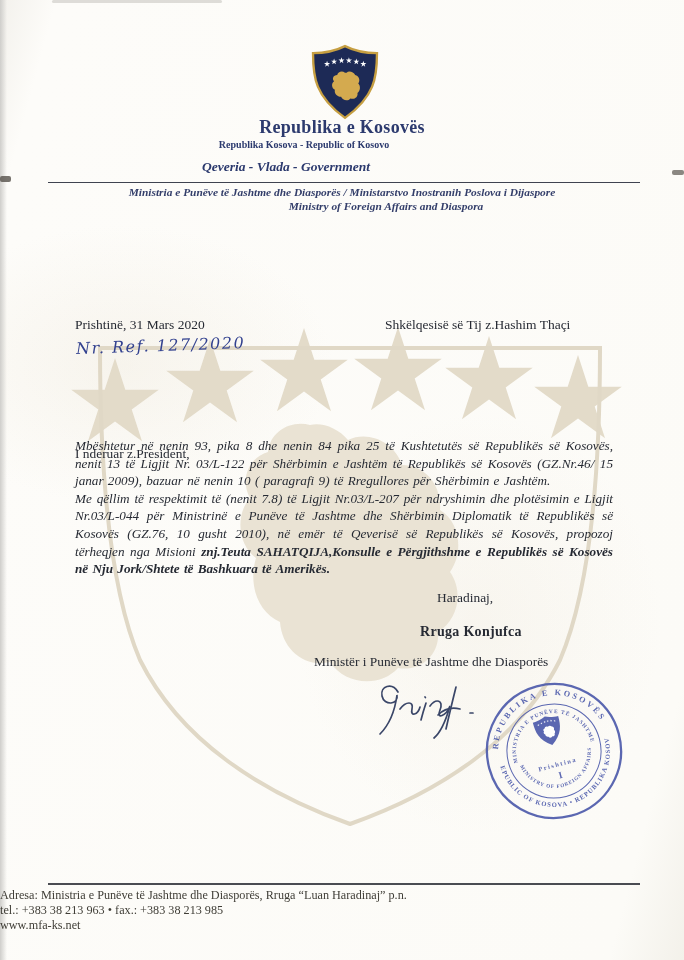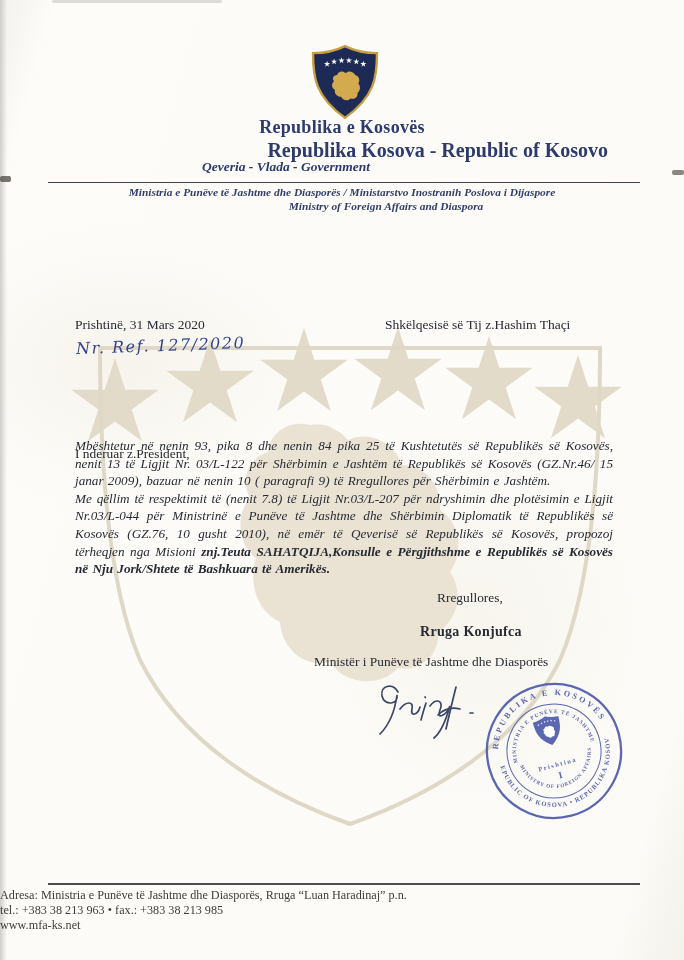--- a/index.html
+++ b/index.html
@@ -15,21 +15,21 @@
   .abs{position:absolute;}
   
   .edge-left{left:0;top:0;bottom:0;width:7px;background:linear-gradient(90deg,#cfcecb,rgba(207,206,203,0));}
   .mark-a{left:0;top:176px;width:11px;height:6px;background:#55504a;border-radius:2px;opacity:.8;}
   .mark-b{left:672px;top:170px;width:12px;height:5px;background:#5a564f;border-radius:2px;opacity:.7;}
   .smudge-top{left:52px;top:0;width:170px;height:3px;background:#b9b6b0;opacity:.45;border-radius:2px;}
 
   
   .emblem{left:306px;top:42px;width:78px;height:80px;}
   .h-title{left:0;top:117px;width:684px;text-align:center;font-size:18px;font-weight:bold;color:#2c3a6e;letter-spacing:.3px;}
-  .h-sub{left:0;top:139px;width:608px;text-align:right;font-size:20px;font-weight:bold;color:#2c3a6e;}
+  .h-sub{left:0;top:139px;width:608px;text-align:center;font-size:10px;font-weight:bold;color:#2c3a6e;}
   .h-gov{left:0;top:159px;width:572px;text-align:center;font-size:13.5px;font-weight:bold;font-style:italic;color:#2c3a6e;}
   .h-rule{left:48px;top:182px;width:592px;border-top:1.7px solid #3f4350;}
   .h-min1{left:0;top:186px;width:684px;text-align:center;font-size:11.4px;font-weight:bold;font-style:italic;color:#333e6a;}
   .h-min2{left:0;top:200px;width:684px;text-align:center;font-size:11.4px;font-weight:bold;font-style:italic;color:#333e6a;padding-left:44px;}
 
   
   .watermark{left:0;top:0;width:684px;height:960px;pointer-events:none;}
 
   
   .place-date{left:75px;top:317px;font-size:13.5px;}
@@ -111,21 +111,21 @@
   <div class="abs place-date">Prishtinë, 31 Mars 2020</div>
   <div class="abs recipient">Shkëlqesisë së Tij z.Hashim Thaçi</div>
   <div class="abs ref-hand">Nr. Ref. 127/2020</div>
 
   <div class="abs salutation">I nderuar z.President,</div>
   <div class="abs letter-body">
     <p>Mbështetur në nenin 93, pika 8 dhe nenin 84 pika 25 të Kushtetutës së Republikës së Kosovës, nenit 13 të Ligjit Nr. 03/L-122 për Shërbimin e Jashtëm të Republikës së Kosovës (GZ.Nr.46/ 15 janar 2009), bazuar në nenin 10 ( paragrafi 9) të Rregullores për Shërbimin e Jashtëm.</p>
     <p><span>Me qëllim të respektimit të (nenit 7.8) të Ligjit Nr.03/L-207 për ndryshimin dhe plotësimin e Ligjit Nr.03/L-044 për Ministrinë e Punëve të Jashtme dhe Shërbimin Diplomatik të Republikës së Kosovës (GZ.76, 10 gusht 2010),  në emër të Qeverisë së Republikës së Kosovës, propozoj tërheqjen nga Misioni </span><span class="bold">znj.Teuta SAHATQIJA,Konsulle e Përgjithshme e Republikës së Kosovës në Nju Jork/Shtete të Bashkuara të Amerikës.</span></p>
   </div>
 
-  <div class="abs valediction">Rregullores,</div>
+  <div class="abs valediction">Haradinaj,</div>
   <div class="abs signer-name">Rruga Konjufca</div>
   <div class="abs signer-title">Ministër i Punëve të Jashtme dhe Diasporës</div>
 
   <svg class="abs signature" viewBox="0 0 130 66">
     <g fill="none" stroke="#3a4668" stroke-width="1.7" stroke-linecap="round">
       <path d="M 30 16 C 24 6 12 10 14 20 C 16 30 31 29 29 19 C 27 34 21 49 12 58"></path>
       <path d="M 32 33 C 38 25 46 25 44 33 C 42 41 50 39 52 31"></path>
       <path d="M 58 27 C 56 33 54 40 53 44"></path>
       <path d="M 57 21 L 57.4 21.5"></path>
       <path d="M 62 30 C 68 22 76 24 72 34 C 68 44 78 40 82 30 C 78 44 72 57 66 62"></path>

